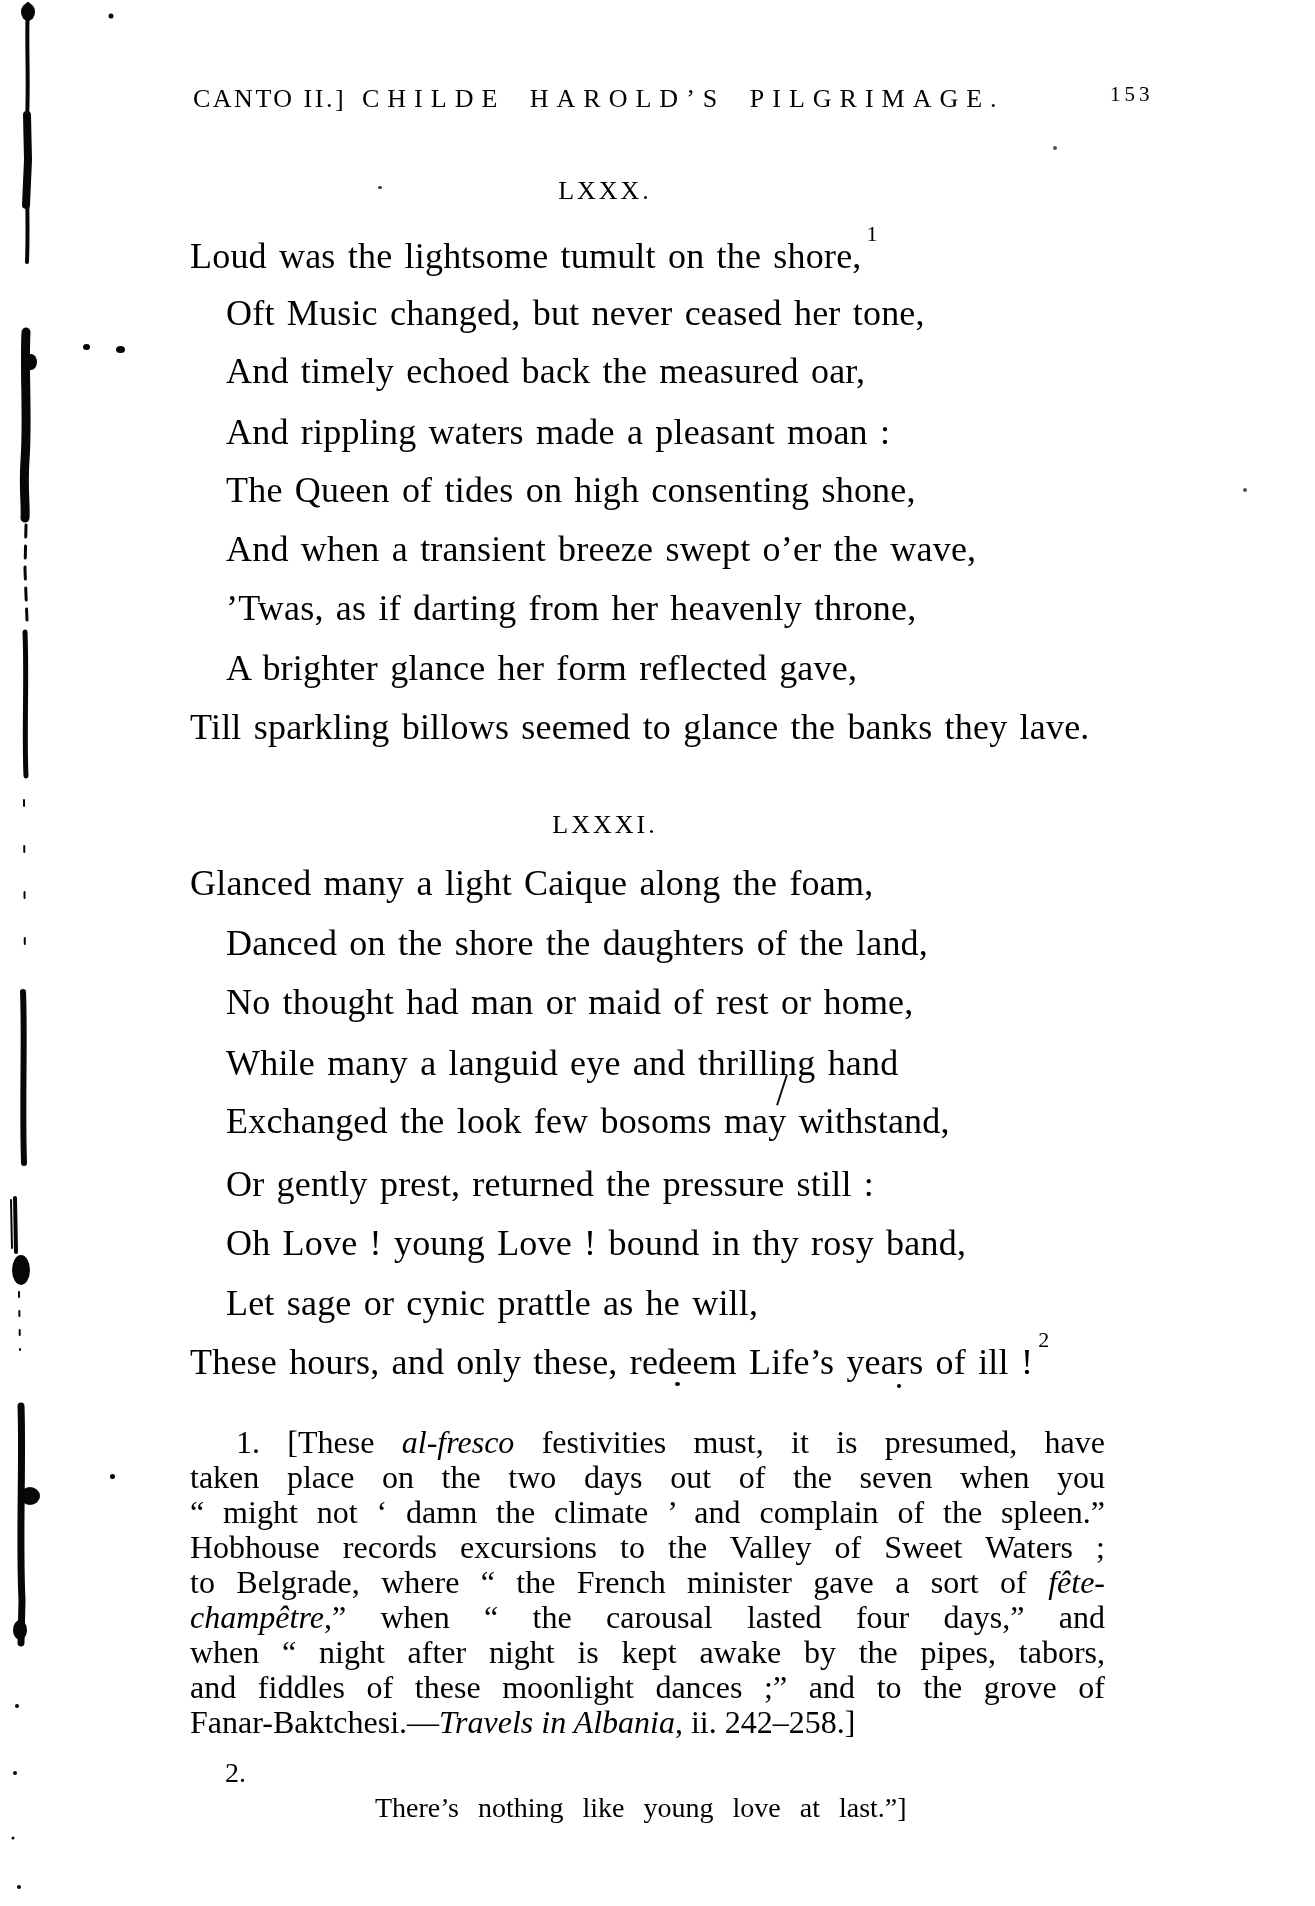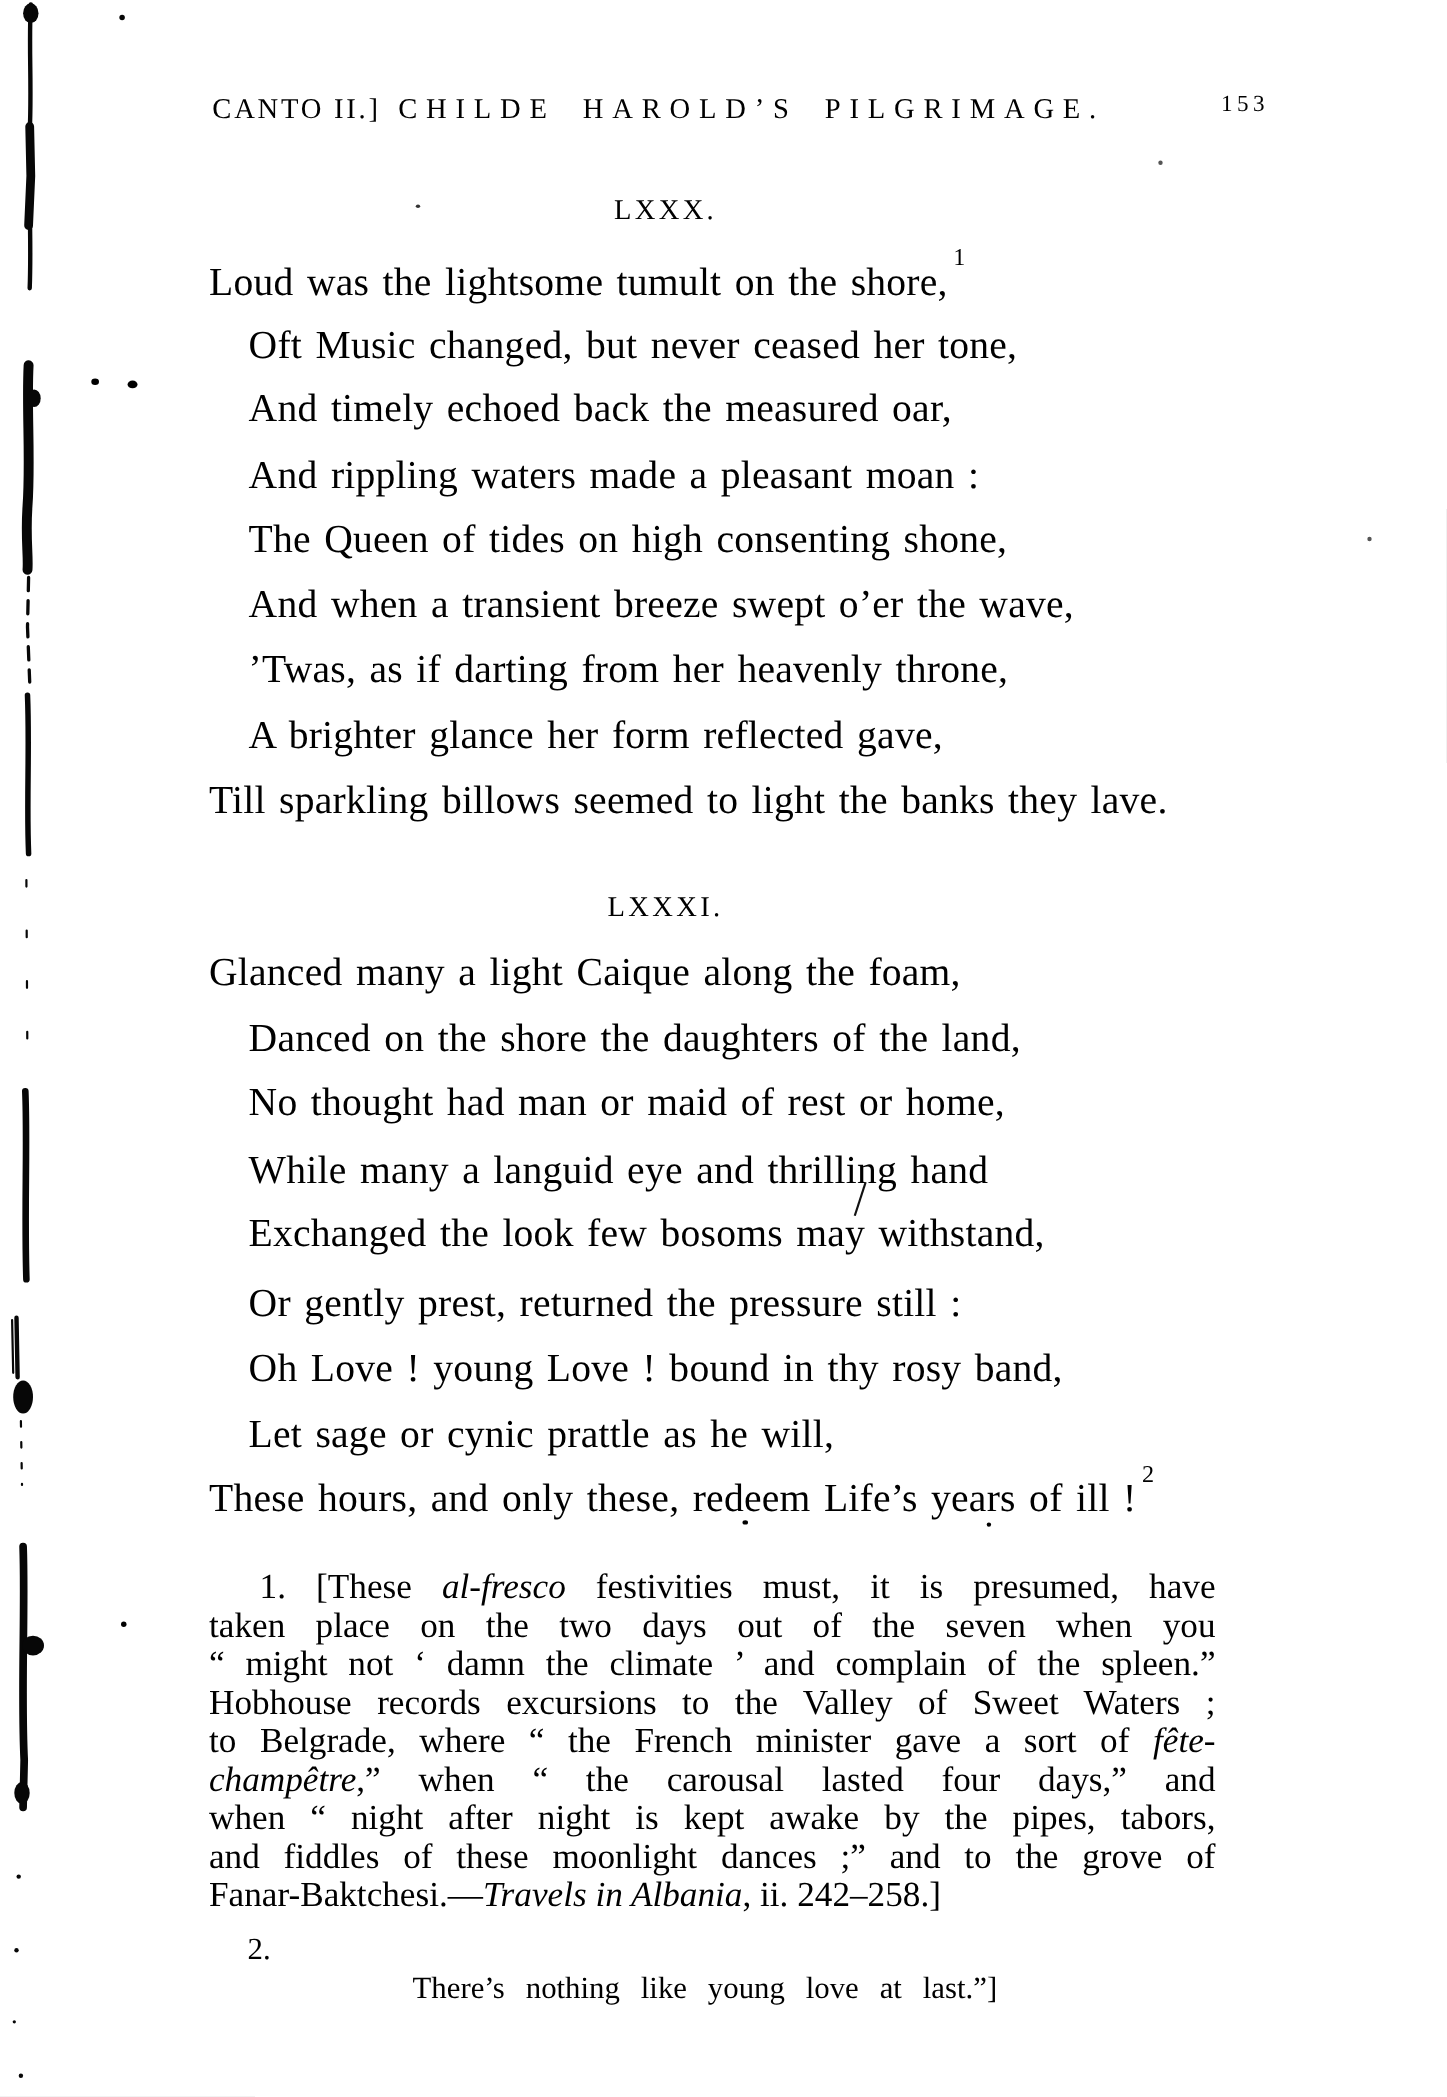--- a/index.html
+++ b/index.html
@@ -41,21 +41,21 @@
 
   <div class="sheading" style="top:176px">LXXX.</div>
   <div class="pline" style="top:236px"><span>Loud was the lightsome tumult on the shore,</span><sup class="fnref">1</sup></div>
   <div class="pline ind" style="top:294px"><span>Oft Music changed, but never ceased her tone,</span></div>
   <div class="pline ind" style="top:352px"><span>And timely echoed back the measured oar,</span></div>
   <div class="pline ind" style="top:413px"><span>And rippling waters made a pleasant moan :</span></div>
   <div class="pline ind" style="top:471px"><span>The Queen of tides on high consenting shone,</span></div>
   <div class="pline ind" style="top:589px"><span>’Twas, as if darting from her heavenly throne,</span></div>
   <div class="pline ind" style="top:530px"><span>And when a transient breeze swept o’er the wave,</span></div>
   <div class="pline ind" style="top:649px"><span>A brighter glance her form reflected gave,</span></div>
-  <div class="pline" style="top:708px"><span>Till sparkling billows seemed to light the banks they lave.</span></div>
+  <div class="pline" style="top:708px"><span>Till sparkling billows seemed to glance the banks they lave.</span></div>
 
   <div class="sheading" style="top:810px">LXXXI.</div>
   <div class="pline" style="top:864px"><span>Glanced many a light Caique along the foam,</span></div>
   <div class="pline ind" style="top:924px"><span>Danced on the shore the daughters of the land,</span></div>
   <div class="pline ind" style="top:983px"><span>No thought had man or maid of rest or home,</span></div>
   <div class="pline ind" style="top:1044px"><span>While many a languid eye and thrilling hand</span></div>
   <div class="pline ind" style="top:1102px"><span>Exchanged the look few bosoms may withstand,</span></div>
   <div class="pline ind" style="top:1165px"><span>Or gently prest, returned the pressure still :</span></div>
   <div class="pline ind" style="top:1224px"><span>Oh Love ! young Love ! bound in thy rosy band,</span></div>
   <div class="pline ind" style="top:1284px"><span>Let sage or cynic prattle as he will,</span></div>

